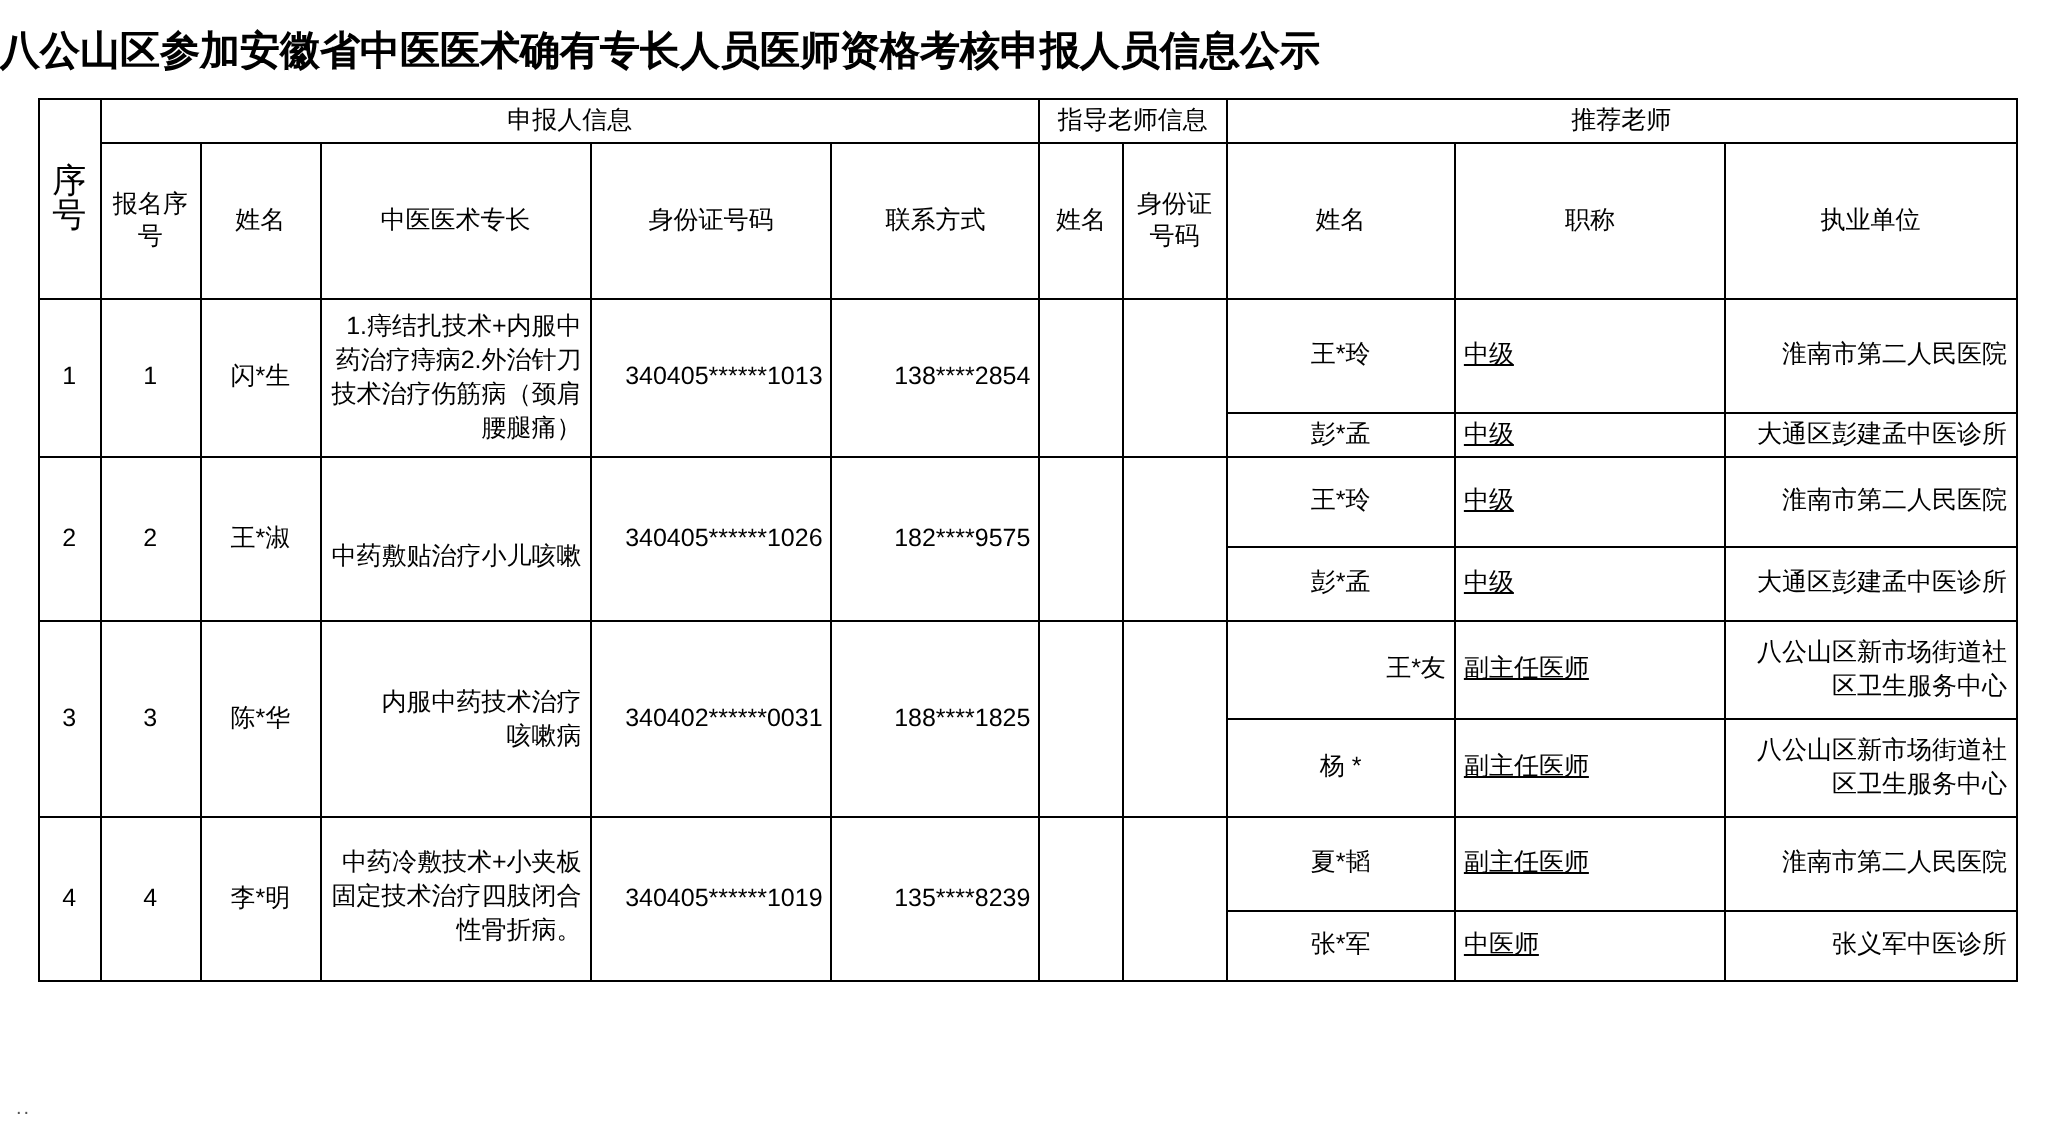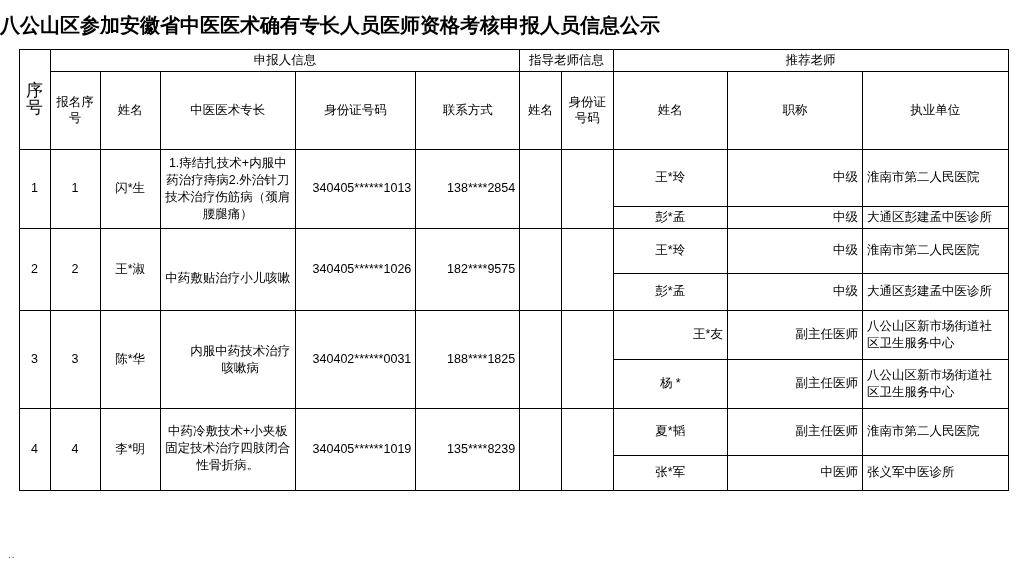--- a/index.html
+++ b/index.html
@@ -60,37 +60,37 @@
     font-size: 17px;
   }
   .top-left-cell {
     height: 72px;
   }
   .cell-top {
     vertical-align: top;
   }
   .spec-cell {
     vertical-align: middle;
-    text-align: center;
+    text-align: right;
     font-size: 12.5px;
     line-height: 1.4;
   }
   .id-cell, .phone-cell {
     vertical-align: top;
     text-align: right;
     font-size: 12.5px;
     padding-top: 3px;
   }
   .rec-name, .rec-title, .rec-unit {
     font-size: 12.5px;
     line-height: 1.4;
   }
   .rec-name { text-align: center; }
-  .rec-title { text-align: right; }
-  .rec-unit { text-align: left; }
+  .rec-title { text-align: left; text-decoration: underline; }
+  .rec-unit { text-align: right; }
   .row-tall td { height: 52px; }
   .bottom-dots {
     position: absolute;
     left: 8px;
     bottom: 2px;
     font-size: 10px;
     color: #555;
     letter-spacing: 1px;
   }
 </style>

